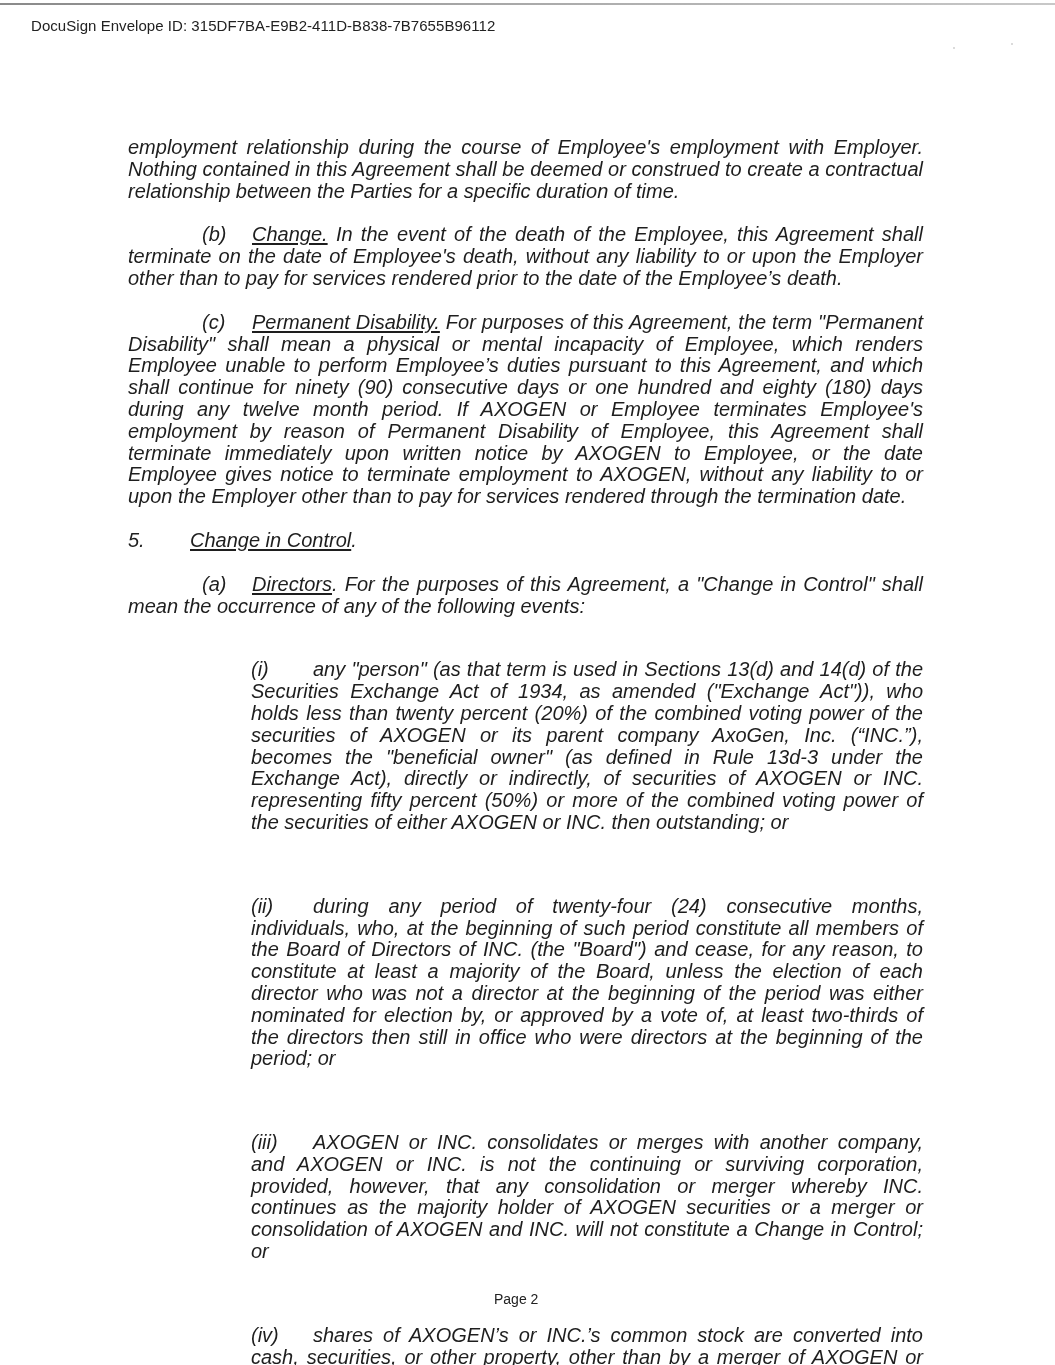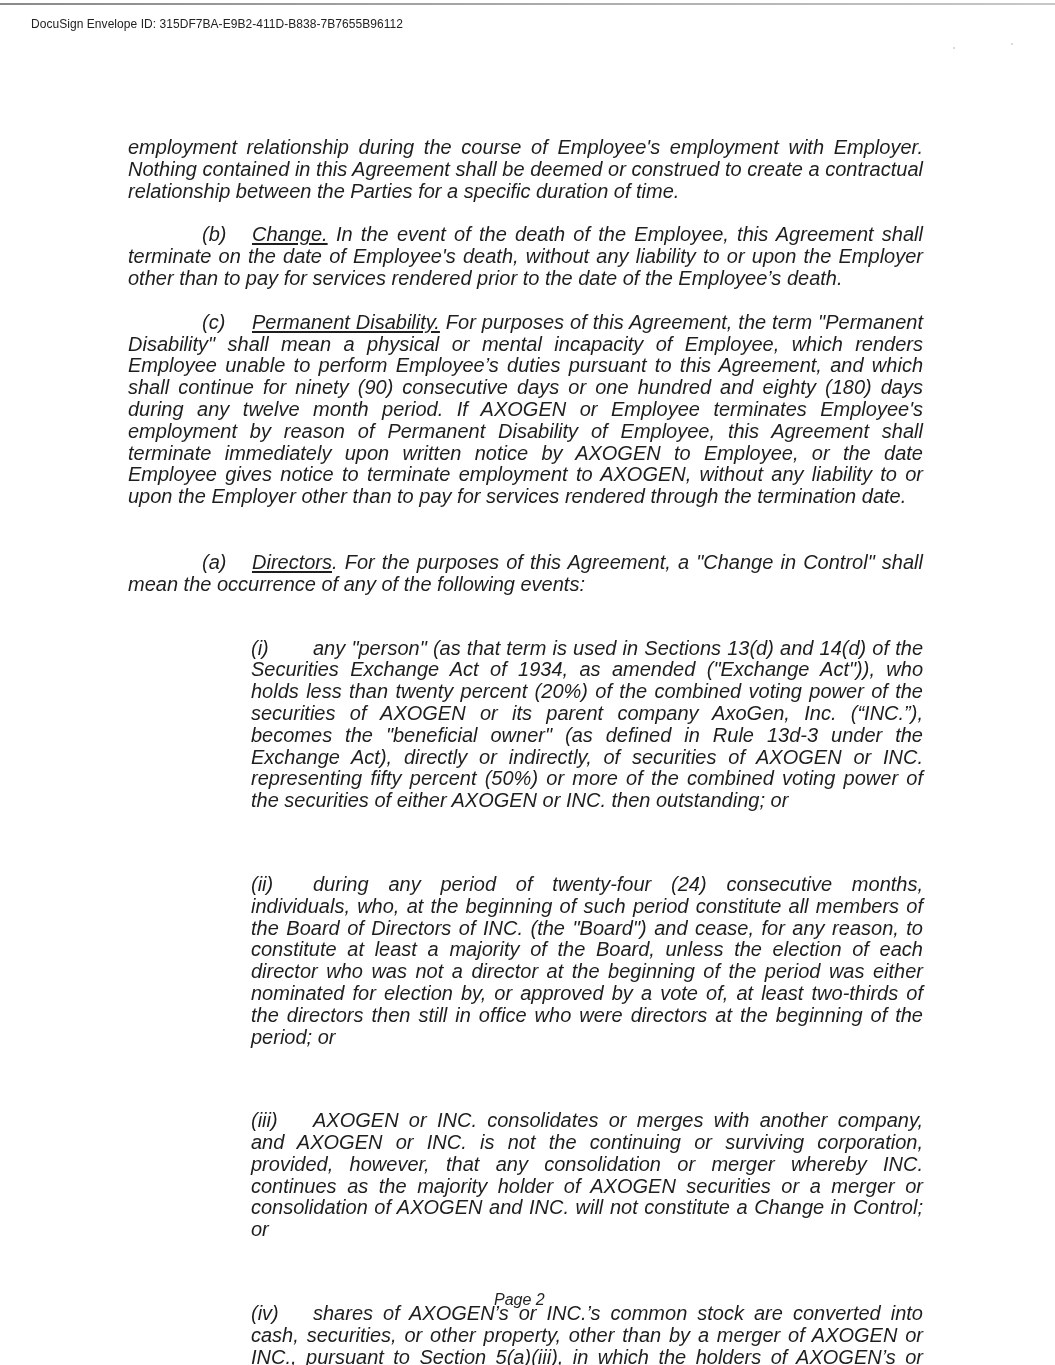--- a/index.html
+++ b/index.html
@@ -5,39 +5,39 @@
   html, body { margin: 0; padding: 0; background: #ffffff; }
   body {
     width: 1055px; height: 1365px; position: relative; overflow: hidden;
     font-family: "Liberation Sans", sans-serif; color: #1e1e1e;
   }
   .top-rule {
     position: absolute; left: 0; top: 3px; width: 1055px; height: 2px;
     background: linear-gradient(to right, #8a8a8a, #b0b0b0 60%, #c8c8c8);
   }
   .envelope-id {
-    position: absolute; left: 31px; top: 17px; font-size: 12px; color: #222;
+    position: absolute; left: 31px; top: 17px; font-size: 15px; color: #222;
     letter-spacing: 0.05px;
   }
   .page {
     position: absolute; left: 128px; top: 137px; width: 795px;
     font-size: 20px; line-height: 21.8px; font-style: italic;
   }
   .para { margin: 0; text-align: justify; text-align-last: left; }
   .gap { height: 22px; }
   .indent { display: inline-block; width: 74px; }
   .num { display: inline-block; width: 62px; }
   .lbl-b { display: inline-block; width: 50px; }
   .u { text-decoration: underline; text-underline-offset: 2px; }
   .sub {
     margin-left: 123px; text-align: justify; text-align-last: left;
   }
   .sub-label { display: inline-block; width: 62px; }
   .footer {
-    position: absolute; left: 494px; top: 1291px; font-size: 16px; color: #222; font-style: italic;
+    position: absolute; left: 494px; top: 1291px; font-size: 14px; color: #222;
   }
   .speck { position: absolute; width: 2px; height: 2px; background: #cfcfcf; border-radius: 1px; }
 </style>
 </head>
 <body>
 
 <div class="top-rule"></div>
 <div class="envelope-id">DocuSign Envelope ID: 315DF7BA-E9B2-411D-B838-7B7655B96112</div>
 
 <div class="speck" style="left:953px;top:47px;"></div>
@@ -50,20 +50,21 @@
   <div class="gap"></div>
 
   <p class="para"><span class="indent"></span><span class="lbl-b">(b)</span><span class="u">Change.</span><span> In the event of the death of the Employee, this Agreement shall terminate on the date of Employee's death, without any liability to or upon the Employer other than to pay for services rendered prior to the date of the Employee’s death.</span></p>
 
   <div class="gap"></div>
 
   <p class="para"><span class="indent"></span><span class="lbl-b">(c)</span><span class="u">Permanent Disability.</span><span>  For purposes of this Agreement, the term "Permanent Disability" shall mean a physical or mental incapacity of Employee, which renders Employee unable to perform Employee’s duties pursuant to this Agreement, and which shall continue for ninety (90) consecutive days or one hundred and eighty (180) days during any twelve month period.  If AXOGEN or Employee terminates Employee's employment by reason of Permanent Disability of Employee, this Agreement shall terminate immediately upon written notice by AXOGEN to Employee, or the date Employee gives notice to terminate employment to AXOGEN, without any liability to or upon the Employer other than to pay for services rendered through the termination date.</span></p>
 
   <div class="gap"></div>
 
+  <p class="para"><span class="num">5.</span><span class="u">Change in Control</span><span>.</span></p>
 
   <div class="gap"></div>
 
   <p class="para"><span class="indent"></span><span class="lbl-b">(a)</span><span class="u">Directors</span><span>.  For the purposes of this Agreement, a "Change in Control" shall mean the occurrence of any of the following events:</span></p>
 
   <div class="gap"></div>
 
   <p class="sub"><span class="sub-label">(i)</span><span>any "person" (as that term is used in Sections 13(d) and 14(d) of the Securities Exchange Act of 1934, as amended ("Exchange Act")), who holds less than twenty percent (20%) of the combined voting power of the securities of AXOGEN or its parent company AxoGen, Inc. (“INC.”), becomes the "beneficial owner" (as defined in Rule 13d-3 under the Exchange Act), directly or indirectly, of securities of AXOGEN or INC. representing fifty percent (50%) or more of the combined voting power of the securities of either AXOGEN or INC. then outstanding; or</span></p>
 
   <div class="gap"></div>

